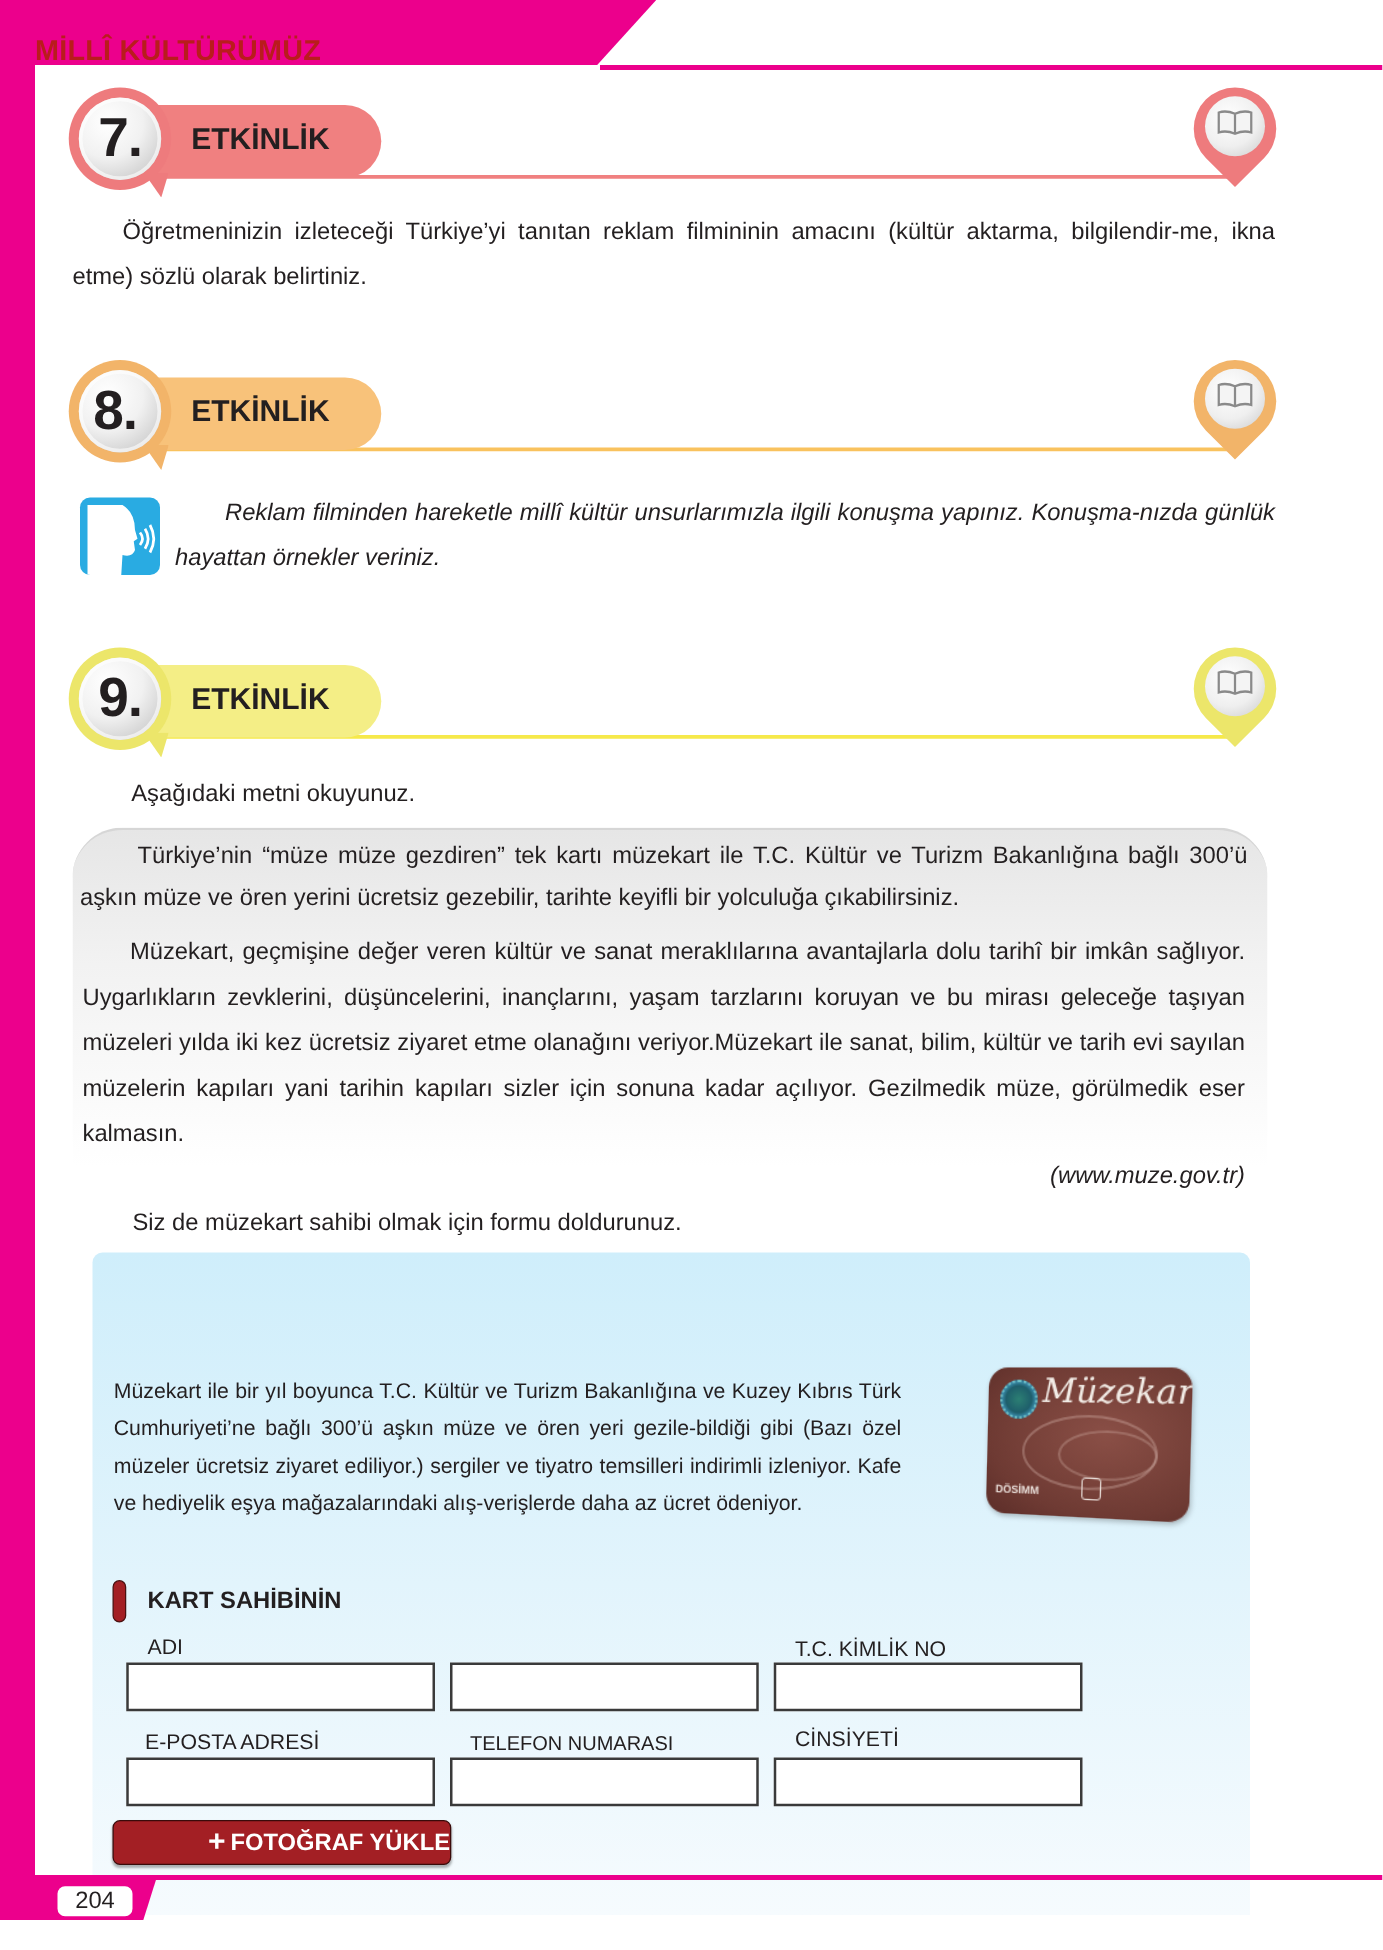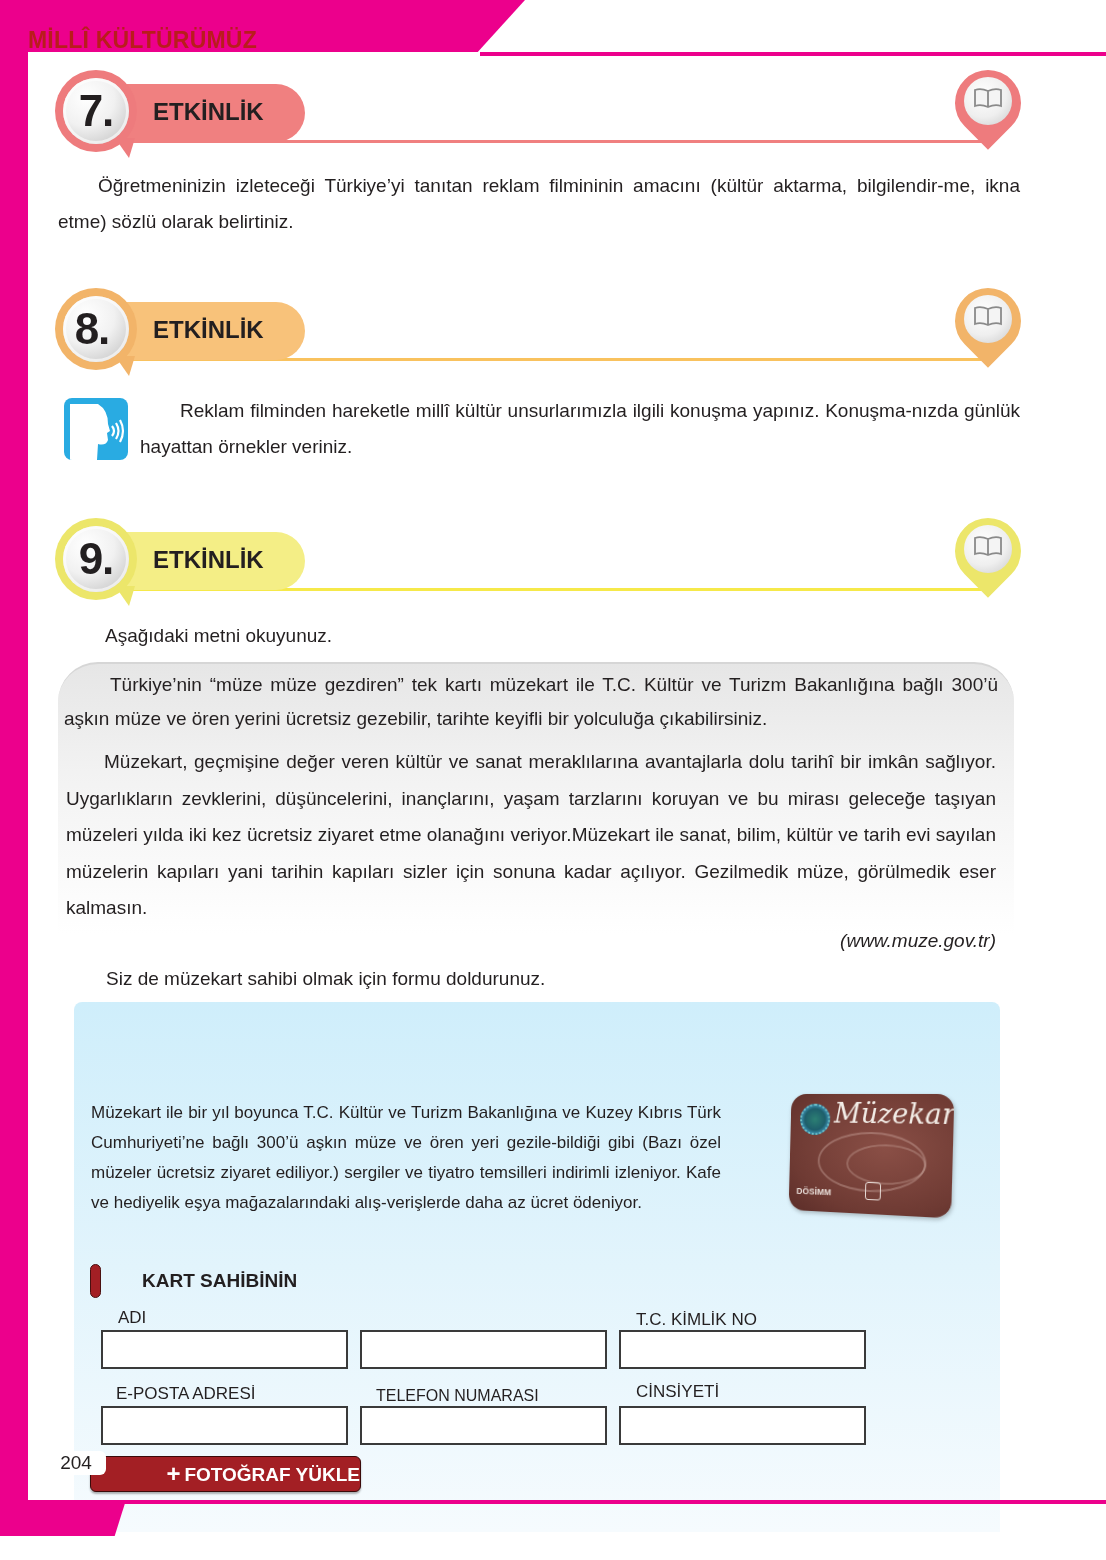--- a/index.html
+++ b/index.html
@@ -7,21 +7,21 @@
     body { position: relative; font-family: "Liberation Sans", sans-serif; color: #231f20; }
 
     
     .frame-top { position: absolute; left: 0; top: 0; width: 525px; height: 52px; background: #ec008c;
       clip-path: polygon(0 0, 100% 0, 91% 100%, 0 100%); }
     .frame-top-line { position: absolute; left: 480px; top: 52px; width: 626px; height: 4px; background: #ec008c; }
     .frame-left { position: absolute; left: 0; top: 0; width: 28px; height: 1530px; background: #ec008c; }
     .frame-bottom-line { position: absolute; left: 28px; top: 1500px; width: 1078px; height: 4px; background: #ec008c; }
     .frame-bottom-tab { position: absolute; left: 0; top: 1500px; width: 126px; height: 36px; background: #ec008c;
       clip-path: polygon(0 0, 100% 0, 91% 100%, 0 100%); }
-    .page-number { position: absolute; left: 46px; top: 1451px; width: 60px; height: 24px; background: #fff; border-radius: 6px;
+    .page-number { position: absolute; left: 46px; top: 1509px; width: 60px; height: 24px; background: #fff; border-radius: 6px;
       font-size: 19px; line-height: 24px; text-align: center; color: #231f20; }
     .chapter-title { position: absolute; left: 28px; top: 27px; font-size: 23px; font-weight: bold; color: #b91c1c; letter-spacing: 0.2px; }
 
     
     .activity-head { position: absolute; left: 55px; width: 950px; height: 96px; }
     .act-pill { position: absolute; left: 60px; top: 14px; width: 190px; height: 58px; border-radius: 0 29px 29px 0; }
     .act-line { position: absolute; left: 60px; top: 70px; width: 870px; height: 3px; }
     .act-circle { position: absolute; left: 0; top: 0; width: 82px; height: 82px; border-radius: 50%; }
     .act-circle-inner { position: absolute; left: 8px; top: 8px; width: 66px; height: 66px; border-radius: 50%;
       background: radial-gradient(circle at 35% 30%, #ffffff 0%, #f1f1f1 45%, #bcbcbc 100%);
@@ -72,21 +72,21 @@
       transform: perspective(400px) rotateY(-10deg) rotateZ(1.5deg); box-shadow: 1px 2px 4px rgba(0,0,0,0.25); overflow: hidden; }
     .card-emblem { position: absolute; left: 10px; top: 10px; width: 32px; height: 32px; border-radius: 50%;
       background: radial-gradient(circle, #2c7f73 0%, #1e5e6b 55%, #3d8fb0 75%, #6a3a34 100%); border: 2px dotted #6fc1c8; }
     .card-brand { position: absolute; left: 46px; top: 4px; font-family: "DejaVu Serif", serif; font-style: italic; font-size: 27px; color: #f2ece6; }
     .card-dosimm { position: absolute; left: 8px; top: 95px; font-size: 9px; font-weight: bold; color: #e8ddd8; }
     .card-logo2 { position: absolute; left: 80px; top: 88px; width: 16px; height: 18px; border: 1px solid #e8ddd8; border-radius: 3px; }
     .card-swirl { position: absolute; left: 30px; top: 38px; width: 110px; height: 60px; border: 2px solid rgba(220,190,180,0.35); border-radius: 50%; }
     .card-swirl2 { position: absolute; left: 60px; top: 50px; width: 80px; height: 40px; border: 2px solid rgba(220,190,180,0.3); border-radius: 50%; }
 
     .section-bar { position: absolute; left: 16px; top: 262px; width: 11px; height: 34px; background: #a31f24; border-radius: 6px; border: 1px solid #4a1010; }
-    .section-title { position: absolute; left: 44px; top: 268px; font-size: 19px; font-weight: bold; color: #231f20; margin-left: 24px; }
+    .section-title { position: absolute; left: 44px; top: 268px; font-size: 19px; font-weight: bold; color: #231f20; }
 
     .field-label { position: absolute; font-size: 17px; color: #231f20; }
     .field-box { position: absolute; width: 247px; height: 39px; background: #ffffff; border: 2px solid #3a3a3a; }
 
     .upload-btn { position: absolute; left: 16px; top: 454px; width: 271px; height: 36px; background: #a31f24; border: 1px solid #3a0a0a;
       border-radius: 6px; color: #ffffff; font-size: 19px; font-weight: bold; line-height: 34px; padding-left: 10px; box-shadow: 0 2px 2px rgba(0,0,0,0.3); cursor: pointer; text-align: right; }
     .upload-btn .plus { font-size: 24px; margin-right: 4px; vertical-align: -1px; }
   </style>
 </head>
 <body>
@@ -133,21 +133,21 @@
   </div>
 </div>
 <div class="speak-icon">
   <svg width="64" height="62" viewBox="0 0 64 62">
     <path d="M6 6 L34 6 Q44 12 44 26 L46 33 L43 35 L44 42 Q42 48 34 46 L33 62 L6 62 Z" fill="#ffffff"></path>
     <path d="M48 28 Q52 33 48 38" stroke="#ffffff" stroke-width="2.2" fill="none"></path>
     <path d="M52 25 Q57 33 52 41" stroke="#ffffff" stroke-width="2.2" fill="none"></path>
     <path d="M56 22 Q62 33 56 44" stroke="#ffffff" stroke-width="2.2" fill="none"></path>
   </svg>
 </div>
-<div class="para" style="left:140px; top:393px; width:880px;"><span class="indent"></span><span>Reklam filminden hareketle millî kültür unsurlarımızla ilgili  konuşma yapınız. Konuşma-nızda günlük hayattan örnekler veriniz.</span></div>
+<div class="para" style="left:140px; top:393px; width:880px;font-style:italic;"><span class="indent"></span><span>Reklam filminden hareketle millî kültür unsurlarımızla ilgili  konuşma yapınız. Konuşma-nızda günlük hayattan örnekler veriniz.</span></div>
 
 <div class="activity-head theme-yellow" style="top:518px;">
   <div class="act-line"></div>
   <div class="act-pill"></div>
   <div class="act-tail"></div>
   <div class="act-circle">
       <div class="act-circle-inner"></div>
     </div>
   <div class="act-num">9.</div>
   <div class="act-label">ETKİNLİK</div>

